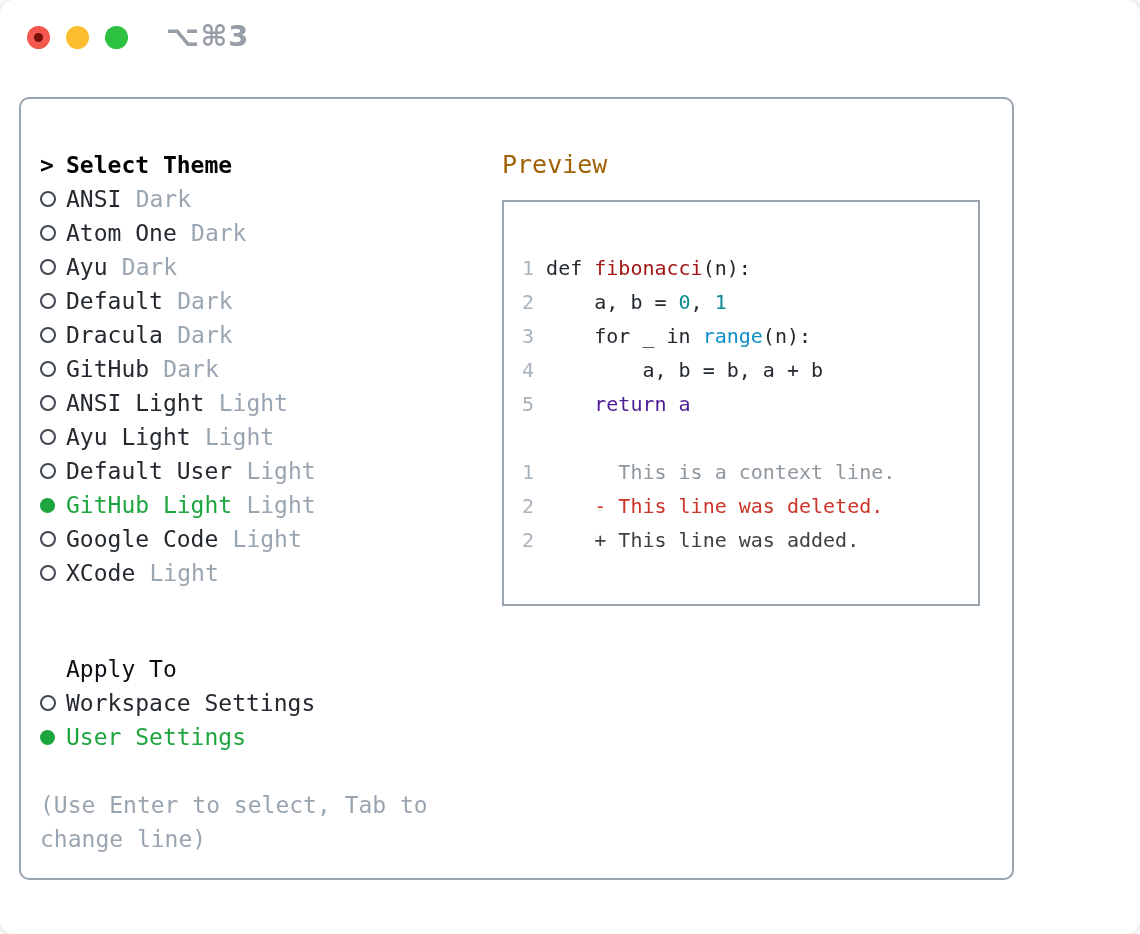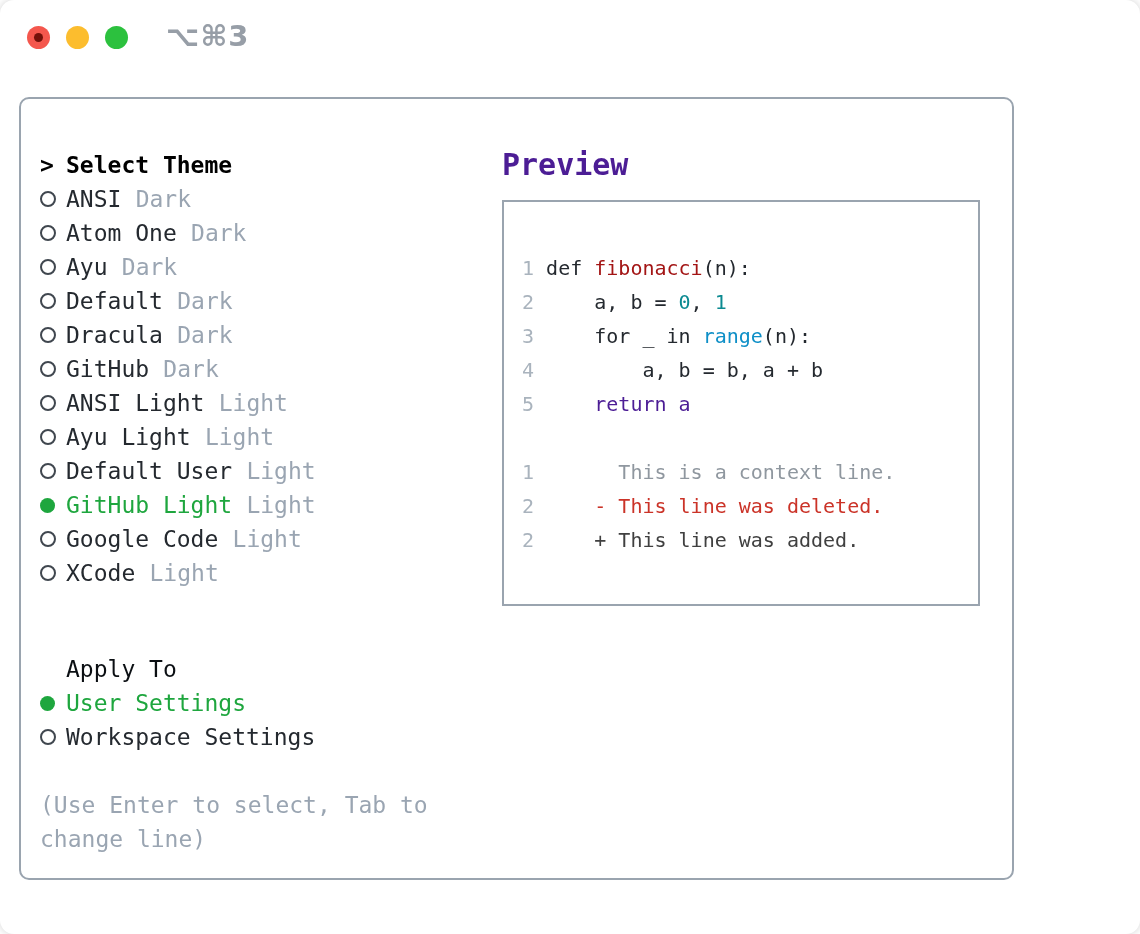--- a/index.html
+++ b/index.html
@@ -38,21 +38,21 @@
   .ring{width:12px;height:12px;border:2px solid #40474f;border-radius:50%;box-sizing:content-box;}
   .fill{width:15px;height:15px;border-radius:50%;background:var(--green,#1ea63e);}
   .t-name{color:#24292f;}
   .t-name.selected{color:var(--green,#1ea63e);}
   .t-variant{color:#9aa5b2;margin-left:0.62em;}
   .apply-header{padding-left:26px;color:#0b0f13;margin-top:28px;}
   .spacer{height:34px;}
   .hint{color:#9aa5b2;line-height:34px;}
   
   .preview{position:absolute;left:481px;top:49px;}
-  .preview-title{font-weight:700;font-size:30px;color:#4c1d95;height:34px;line-height:34px;}
+  .preview-title{font-weight:400;font-size:25px;color:#a16207;height:34px;line-height:34px;}
   .preview-box{
     margin-top:18px;width:478px;height:406px;box-sizing:border-box;
     border:2px solid #9aa4af;background:#ffffff;
     padding:49px 0 0 18px;overflow:hidden;
   }
   .code-line{height:34px;line-height:34px;font-size:20px;white-space:pre;}
 </style>
 </head>
 <body>
 
@@ -137,27 +137,27 @@
     <span class="t-variant">Light</span>
   </div>
         </div>
 
       <div class="spacer"></div>
 
       <div class="row apply-header">Apply To</div>
 
       <div id="apply-list">
           <div class="row">
-    <span class="bullet-col"><span class="bullet fill"></span></span>
-    <span class="t-name selected">User Settings</span>
+    <span class="bullet-col"><span class="bullet ring"></span></span>
+    <span class="t-name">Workspace Settings</span>
     
   </div>
           <div class="row">
-    <span class="bullet-col"><span class="bullet ring"></span></span>
-    <span class="t-name">Workspace Settings</span>
+    <span class="bullet-col"><span class="bullet fill"></span></span>
+    <span class="t-name selected">User Settings</span>
     
   </div>
         </div>
 
       <div class="spacer"></div>
 
       <div class="hint">
         <div>(Use Enter to select, Tab to</div>
         <div>change line)</div>
       </div>

